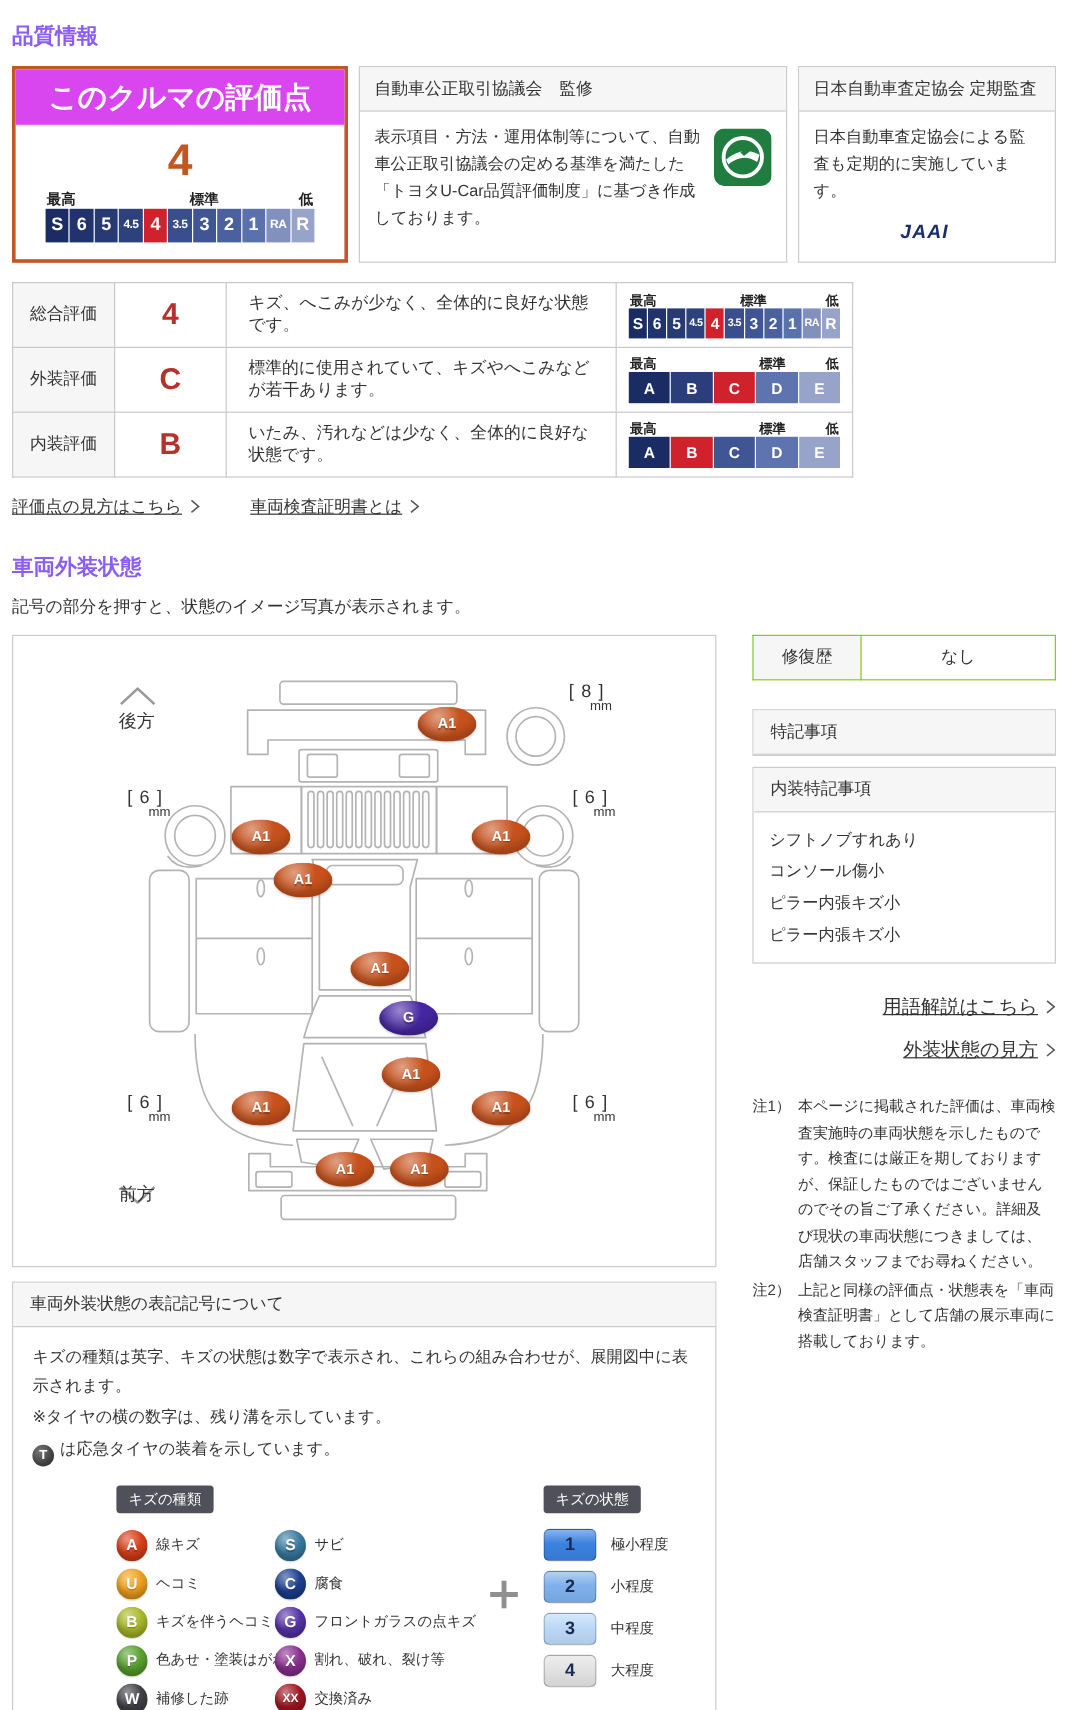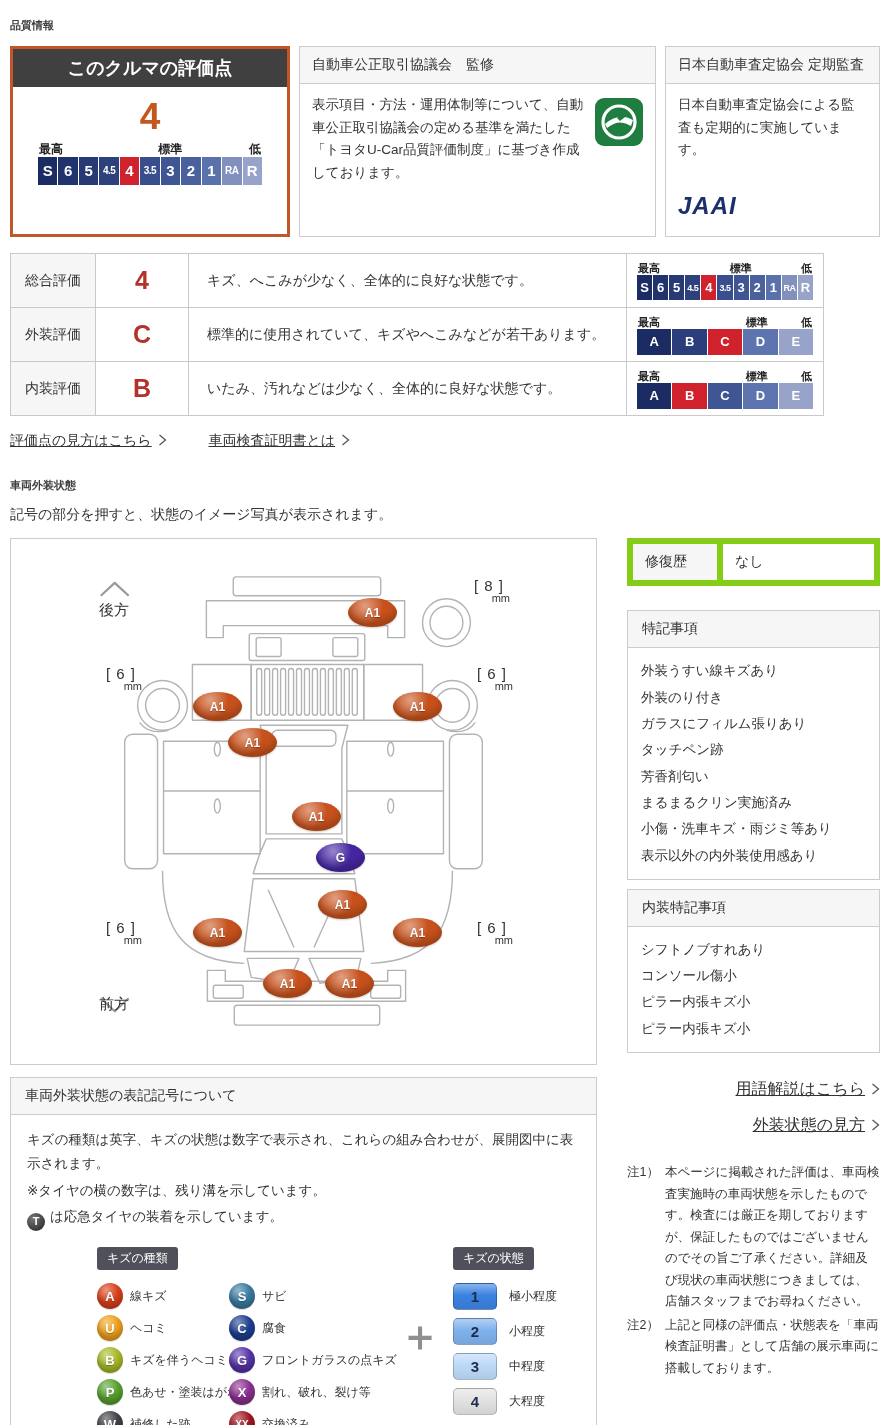--- a/index.html
+++ b/index.html
@@ -1,54 +1,54 @@
 <!DOCTYPE html>
 <html lang="ja"><head>
 <meta charset="utf-8">
 <style>
   * { box-sizing: border-box; }
   html,body { margin:0; padding:0; background:#fff; }
   .page { width:890px; min-height:1425px; padding:12px 10px 30px; font-family:"Liberation Sans","DejaVu Sans",sans-serif; color:#333; }
 
-  .sec-title { font-size:11px; font-weight:bold; color:#404040; margin:6px 0 13px;font-family:Liberation Serif, serif; }
+  .sec-title { font-size:18px; font-weight:bold; color:#8b5cf6; margin:6px 0 13px;font-family:Liberation Serif, serif; }
 
   
   .top-row { display:flex; gap:9px; align-items:stretch; margin-bottom:16px; }
   .score-box { width:280px; flex:none; border:3px solid #c0562a; background:#fff; }
-  .score-box-header { background:#404040; color:#fff; font-size:18px; font-weight:bold; text-align:center; padding:7px 0; }
+  .score-box-header { background:#d946ef; color:#fff; font-size:24px; font-weight:bold; text-align:center; padding:7px 0; }
   .big-score { color:#c4571f; font-size:37px; font-weight:bold; text-align:center; margin-top:10px; line-height:1.1; }
   .score-box .scale { width:224px; margin:3px auto 0; }
 
   .info-box { border:1px solid #ccc; background:#fff; }
   .box-supervise { width:357px; flex:none; }
   .box-audit { flex:1; }
   .info-box-header { background:#f6f6f6; border-bottom:1px solid #ccc; padding:9px 12px; font-size:14px; color:#333; }
   .info-box-body { padding:10px 12px; font-size:13.5px; line-height:1.68; }
   .box-supervise .info-box-body { display:flex; gap:9px; }
   .box-supervise .info-text { flex:1; margin:0; }
   .info-text { margin:0; }
   .aftc-logo { flex:none; margin-top:4px; }
-  .jaai-logo { text-align:left; font-size:24px; font-weight:bold; font-style:italic; color:#1b2f6b; letter-spacing:1px; margin-top:24px; padding-right:4px; }
+  .jaai-logo { text-align:center; font-size:16px; font-weight:bold; font-style:italic; color:#1b2f6b; letter-spacing:1px; margin-top:10px; padding-right:4px; }
 
   
   .scale-labels { position:relative; height:14px; font-size:11px; font-weight:bold; color:#222; }
   .sl { position:absolute; top:0; white-space:nowrap; }
   .l-high { left:1px; } .l-low { right:1px; }
   .l-mid-num { left:59%; transform:translateX(-50%); }
   .l-mid-let { left:68%; transform:translateX(-50%); }
   .scale-cells { display:flex; gap:1px; }
   .scale-cell { flex:1; display:flex; align-items:center; justify-content:center; color:#fff; font-weight:bold; font-size:13px; height:25px; }
   .scale-cell.small-txt { font-size:9px; letter-spacing:-0.5px; }
   .scale-letter .scale-cell { height:26px; }
   .scale-lg .scale-labels { height:16px; font-size:12px; }
   .scale-lg .scale-cell { height:28px; font-size:15px; }
   .scale-lg .scale-cell.small-txt { font-size:10px; }
 
   
-  .eval-table { border-collapse:collapse; width:814px;padding-left:25px; }
+  .eval-table { border-collapse:collapse; width:701px;padding-left:25px; }
   .eval-table th, .eval-table td { border:1px solid #c9c9c9; }
   .eval-table th { background:#f6f6f6; font-size:14px; font-weight:normal; width:85px; text-align:center; height:54px; }
   .eval-table td.grade { width:93px; text-align:center; color:#b5312c; font-weight:bold; font-size:25px; }
   .eval-table td.desc { font-size:14px; padding:6px 10px 6px 18px; }
   .eval-table td.scl { width:197px; padding:5px 10px; }
 
   .links-row { margin:16px 0 28px; font-size:14px; }
   .tlink { color:#333; text-decoration:none; cursor:pointer; margin-right:38px; }
   .tlink-text { text-decoration:underline; }
   .chev { margin-left:6px; vertical-align:-1px; }
@@ -95,21 +95,21 @@
   .plus { font-size:42px; color:#8f8f8f; font-weight:bold; margin:68px 4px 0 0; line-height:1; }
   .state-legend { margin-left:8px; }
   .state-item { display:flex; align-items:center; margin-bottom:8px; }
   .state-rect { width:44px; height:27px; border-radius:5px; display:flex; align-items:center; justify-content:center;
                 font-size:15px; font-weight:bold; color:#1c2b50; border:1px solid rgba(0,0,0,.22); }
   .state-label { font-size:12px; margin-left:12px; color:#333; }
 
   
   .right-col { flex:1; }
   .repair-table { border-collapse:collapse; width:100%; }
-  .repair-table th, .repair-table td { border:6px solid #84cc16; font-size:14px; padding:9px 12px; text-align:left; }
+  .repair-table th, .repair-table td { border:1px solid #84cc16; font-size:14px; padding:9px 12px; text-align:center; }
   .repair-table th { width:90px; background:#f6f6f6; font-weight:normal; }
   .note-box { border:1px solid #ccc; }
   .nb-first { margin-top:24px; }
   .nb-second { margin-top:9px; }
   .note-list { list-style:none; margin:0; padding:10px 13px; font-size:13.5px; line-height:1.95; color:#333; }
   .side-links { text-align:right; margin-top:26px; }
   .side-links > div { margin-bottom:15px; }
   .side-links .tlink { margin-right:0; }
   .footnotes { margin-top:26px; font-size:12.5px; line-height:1.72; color:#333; }
   .footnote { display:flex; margin-bottom:2px; }
@@ -466,30 +466,20 @@
         <tbody>
           <tr>
             <th>修復歴</th>
             <td>なし</td>
           </tr>
         </tbody>
       </table>
 
       <div class="note-box nb-first">
         <div class="box-header">特記事項</div>
-        <ul class="note-list">
-            <li>外装うすい線キズあり</li>
-            <li>外装のり付き</li>
-            <li>ガラスにフィルム張りあり</li>
-            <li>タッチペン跡</li>
-            <li>芳香剤匂い</li>
-            <li>まるまるクリン実施済み</li>
-            <li>小傷・洗車キズ・雨ジミ等あり</li>
-            <li>表示以外の内外装使用感あり</li>
-          </ul>
       </div>
 
       <div class="note-box nb-second">
         <div class="box-header">内装特記事項</div>
         <ul class="note-list">
             <li>シフトノブすれあり</li>
             <li>コンソール傷小</li>
             <li>ピラー内張キズ小</li>
             <li>ピラー内張キズ小</li>
           </ul>

